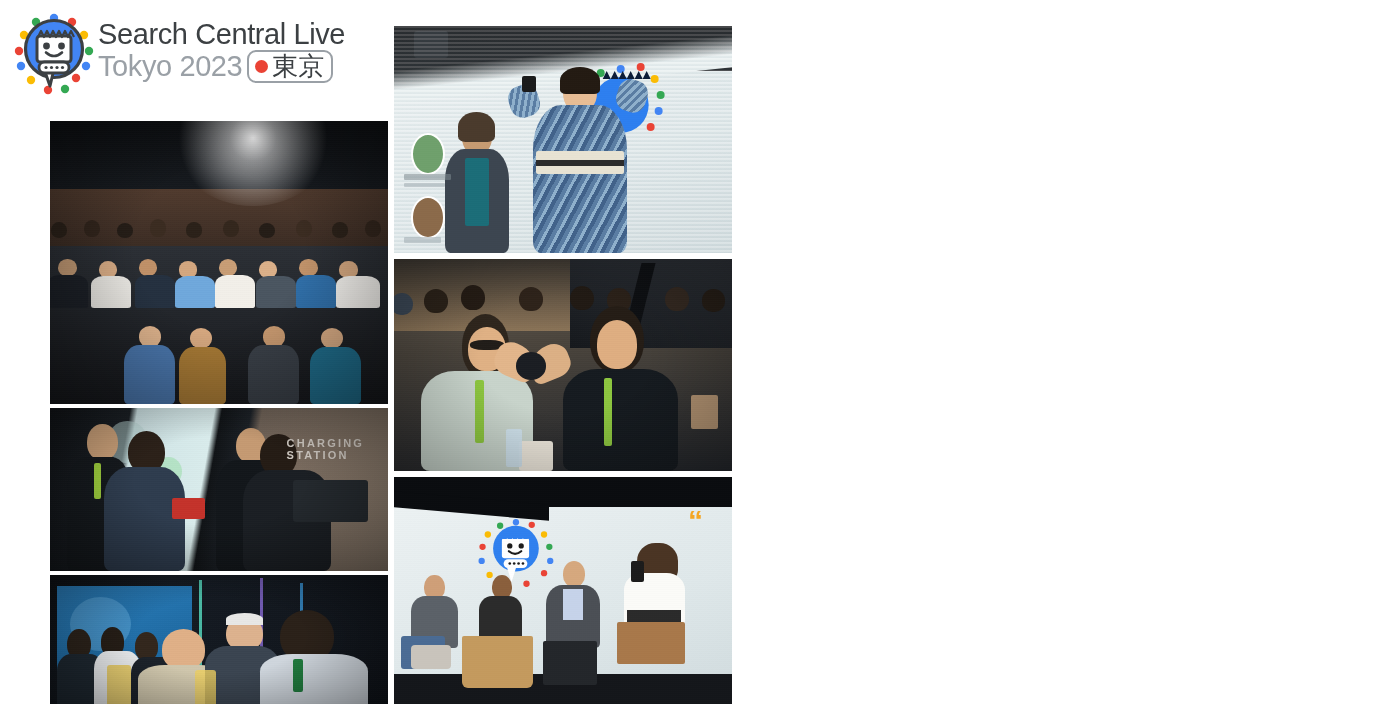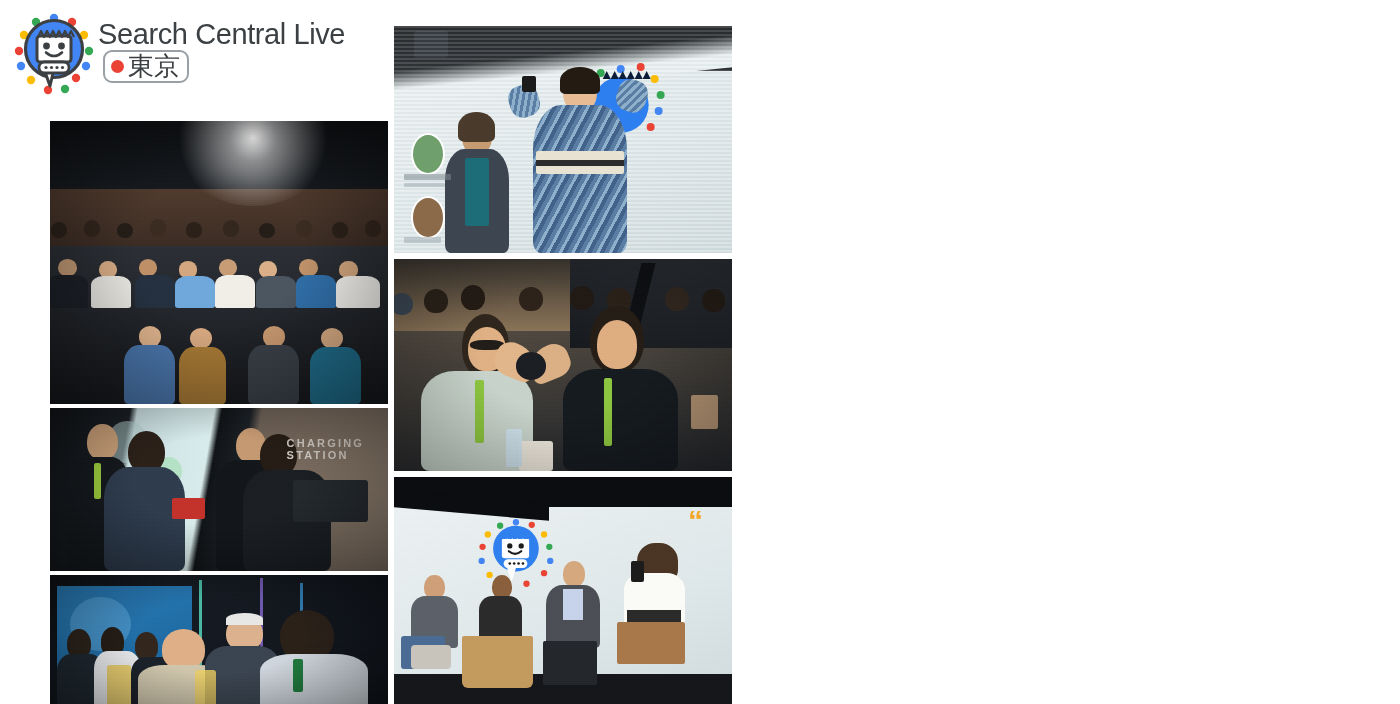--- a/index.html
+++ b/index.html
@@ -97,20 +97,21 @@
           <rect x="29" y="56" width="30" height="11" rx="5.5" fill="#ffffff" stroke="#3c4043" stroke-width="2.8"></rect>
           <circle cx="36" cy="61.5" r="1.6" fill="#3c4043"></circle>
           <circle cx="41.5" cy="61.5" r="1.6" fill="#3c4043"></circle>
           <circle cx="47" cy="61.5" r="1.6" fill="#3c4043"></circle>
           <circle cx="52.5" cy="61.5" r="1.6" fill="#3c4043"></circle>
         </svg>
       </div>
       <div class="wordmark">
         <div class="wm-line1">Search Central Live</div>
         <div class="wm-line2">
+          <span>Tokyo 2023</span>
           <span class="jp-badge">
             <span class="jp-dot"></span>
             <span class="jp-text">東京</span>
           </span>
         </div>
       </div>
     </div>
 
     <figure class="photo" id="tk-group">
       <div class="scene">

